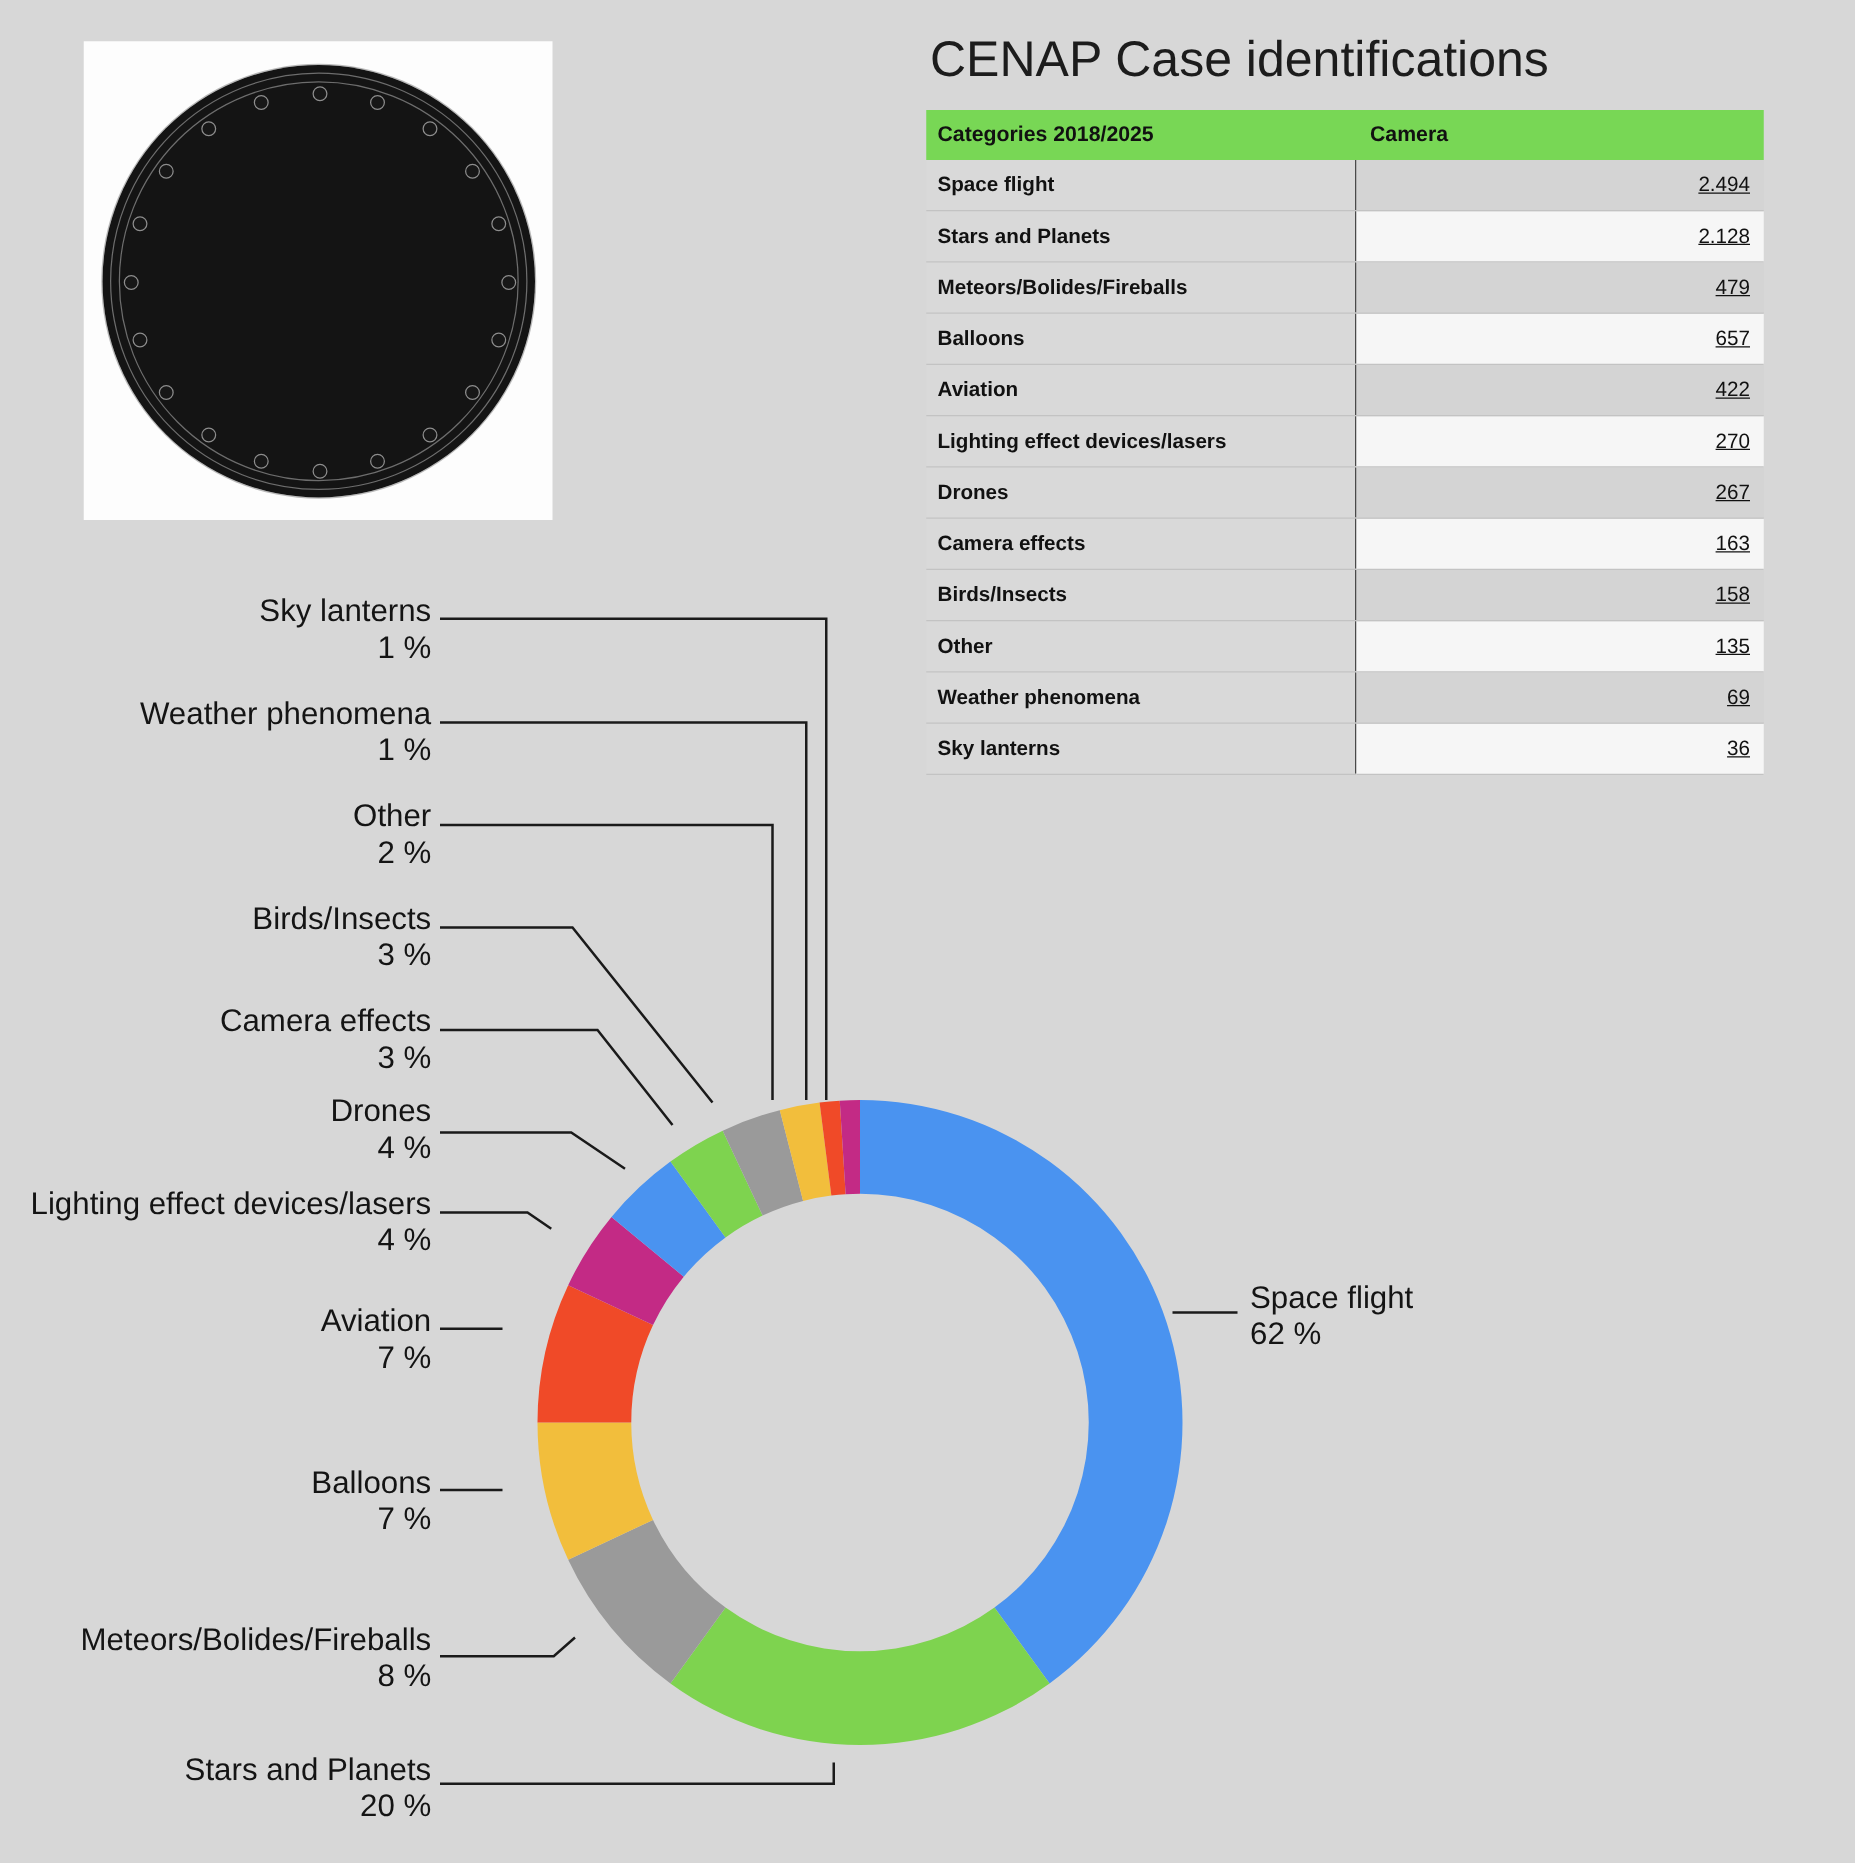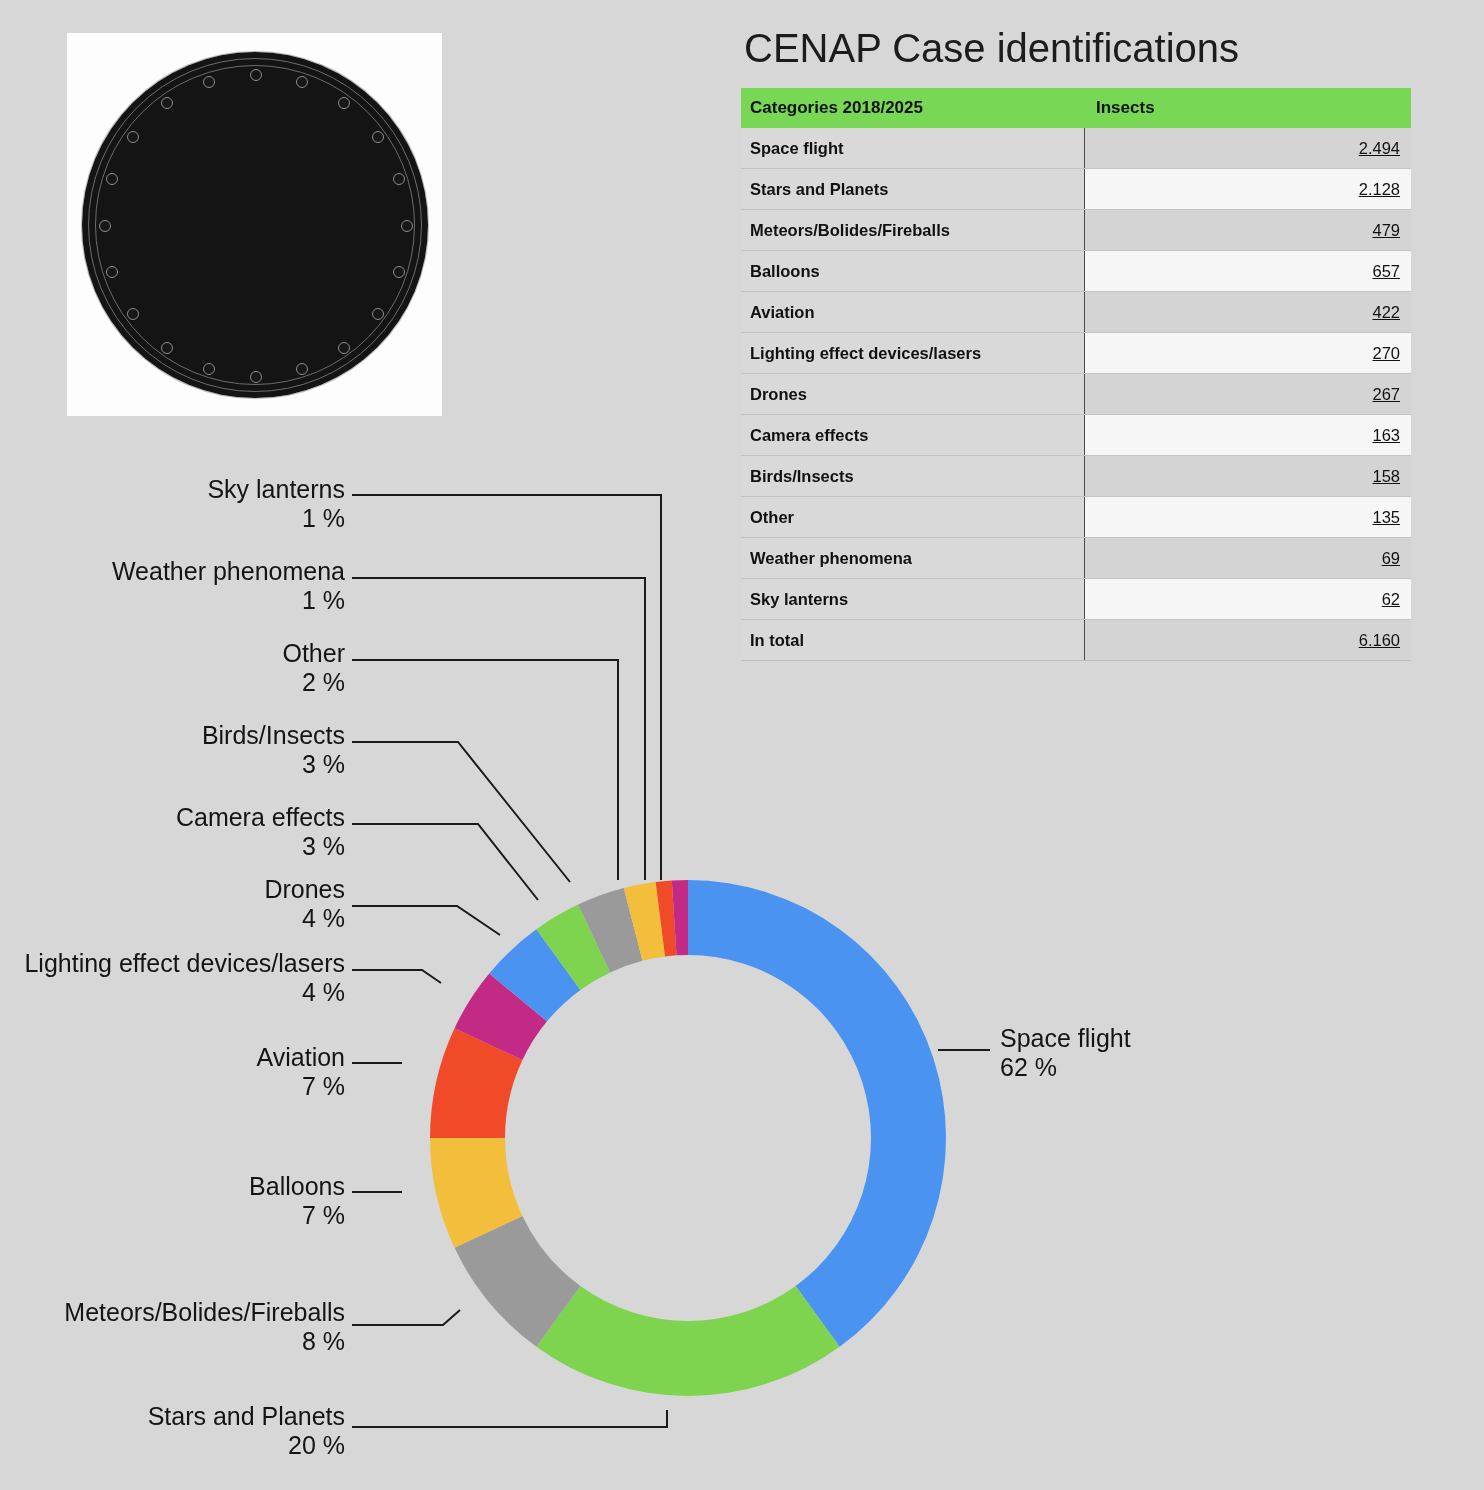--- a/index.html
+++ b/index.html
@@ -207,21 +207,21 @@
       </div>
   </div>
 </div>
 
 <div id="chart-title">CENAP Case identifications</div>
 
 <table id="data-table">
   <thead>
     <tr>
       <th class="th-cat">Categories 2018/2025</th>
-      <th class="th-num">Insects</th>
+      <th class="th-num">Camera</th>
     </tr>
   </thead>
   <tbody id="table-body">
       <tr class="odd">
         <td class="cat-cell">Space flight</td>
         <td class="num-cell">2.494</td>
       </tr>
       <tr class="even">
         <td class="cat-cell">Stars and Planets</td>
         <td class="num-cell">2.128</td>
@@ -257,25 +257,21 @@
       <tr class="even">
         <td class="cat-cell">Other</td>
         <td class="num-cell">135</td>
       </tr>
       <tr class="odd">
         <td class="cat-cell">Weather phenomena</td>
         <td class="num-cell">69</td>
       </tr>
       <tr class="even">
         <td class="cat-cell">Sky lanterns</td>
-        <td class="num-cell">62</td>
-      </tr>
-      <tr class="total-row odd">
-        <td class="cat-cell">In total</td>
-        <td class="num-cell">6.160</td>
+        <td class="num-cell">36</td>
       </tr>
     </tbody>
 </table>
 
 <div id="donut-wrap">
   <svg id="donut-svg" width="1484" height="1490" viewBox="0 0 1484 1490">
     <g id="donut-slices">
         <path d="M 688 880 A 258 258 0 0 1 839.6485950914581 1346.7263845487364 L 795.5647011695226 1286.0501099706153 A 183 183 0 0 0 688 955 Z" fill="#4a93f0"></path>
         <path d="M 839.6485950914581 1346.7263845487364 A 258 258 0 0 1 536.351404908542 1346.7263845487364 L 580.4352988304774 1286.0501099706153 A 183 183 0 0 0 795.5647011695226 1286.0501099706153 Z" fill="#7ed34f"></path>
         <path d="M 536.351404908542 1346.7263845487364 A 258 258 0 0 1 454.55462046376704 1247.8510572237888 L 522.4166493987184 1215.9176103564084 A 183 183 0 0 0 580.4352988304774 1286.0501099706153 Z" fill="#9a9a9a"></path>

